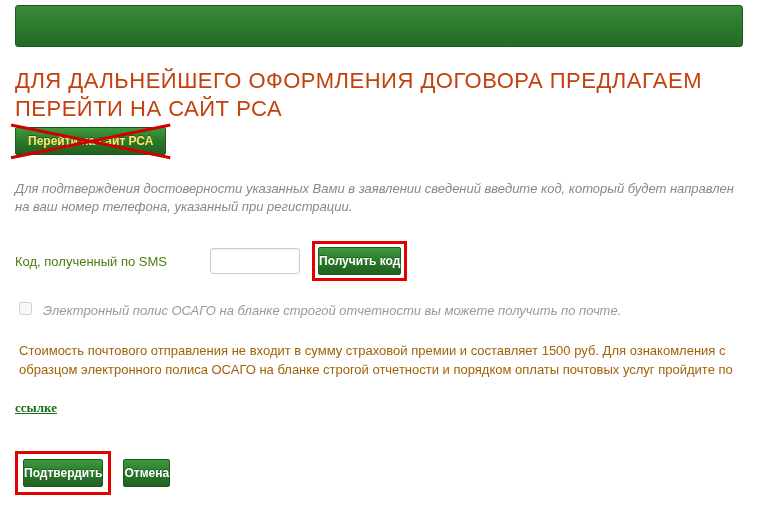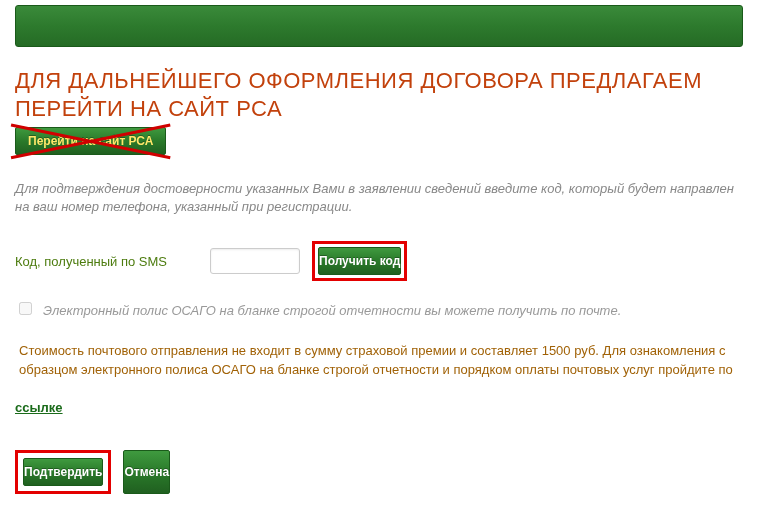--- a/index.html
+++ b/index.html
@@ -140,25 +140,27 @@
     line-height: 1.45;
     padding-left: 4px;
     margin-bottom: 20px;
   }
   .link {
     color: #1a6b1a;
     text-decoration: underline;
     cursor: pointer;
     font-weight: bold;
     padding-left: 0;
+    font-family: Liberation Serif, serif;
   }
   .actions {
     margin-top: 35px;
     display: flex;
     gap: 12px;
+    align-items: center;
   }
   .confirm-wrap {
     border: 3px solid #e30000;
     padding: 5px;
     display: inline-block;
   }
 </style>
 </head>
 <body>
 

